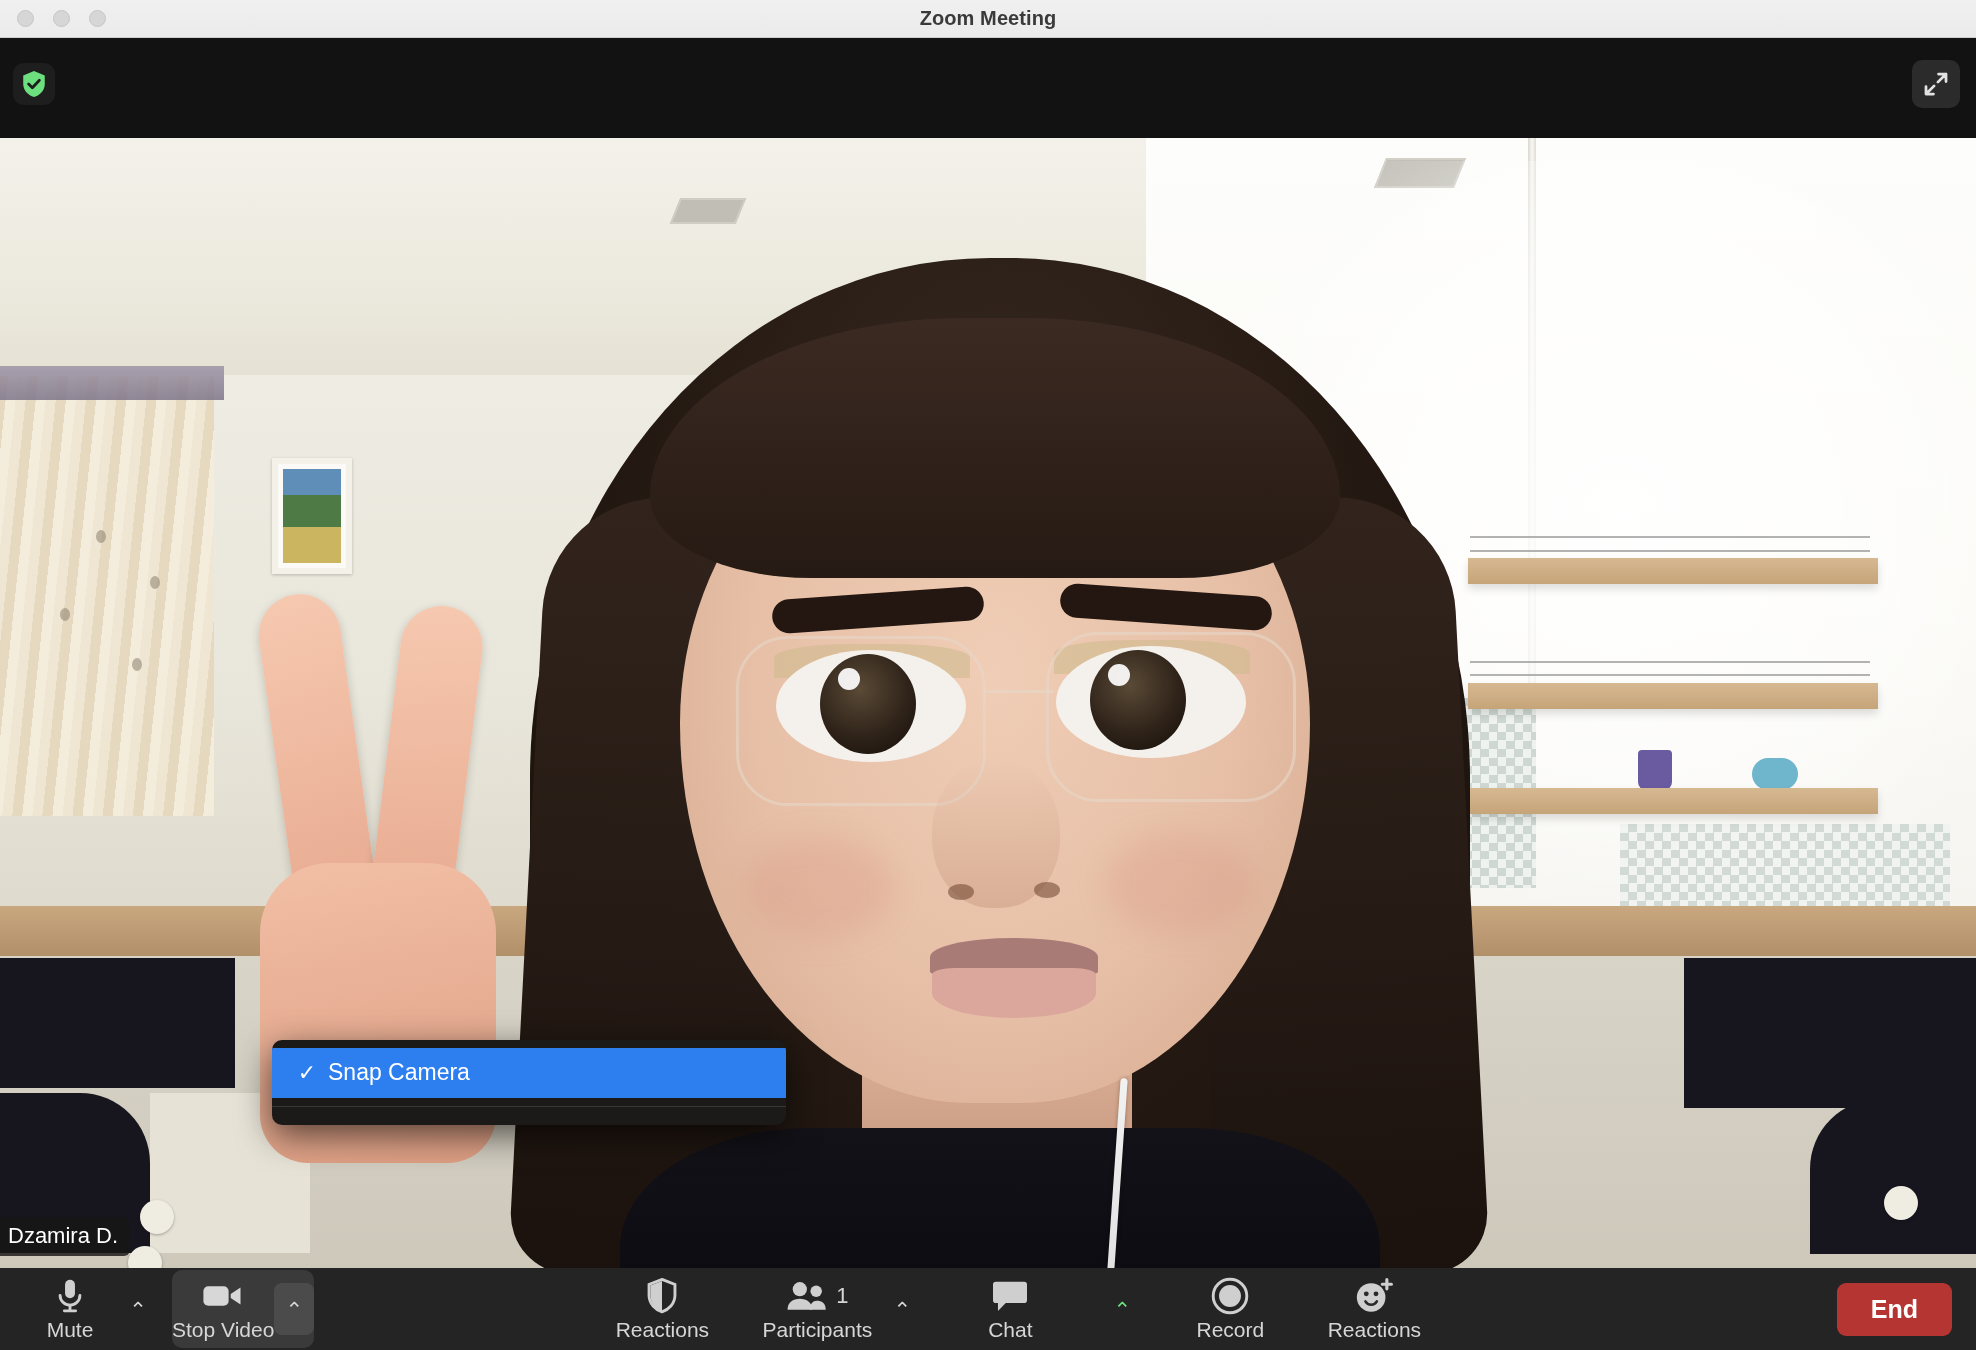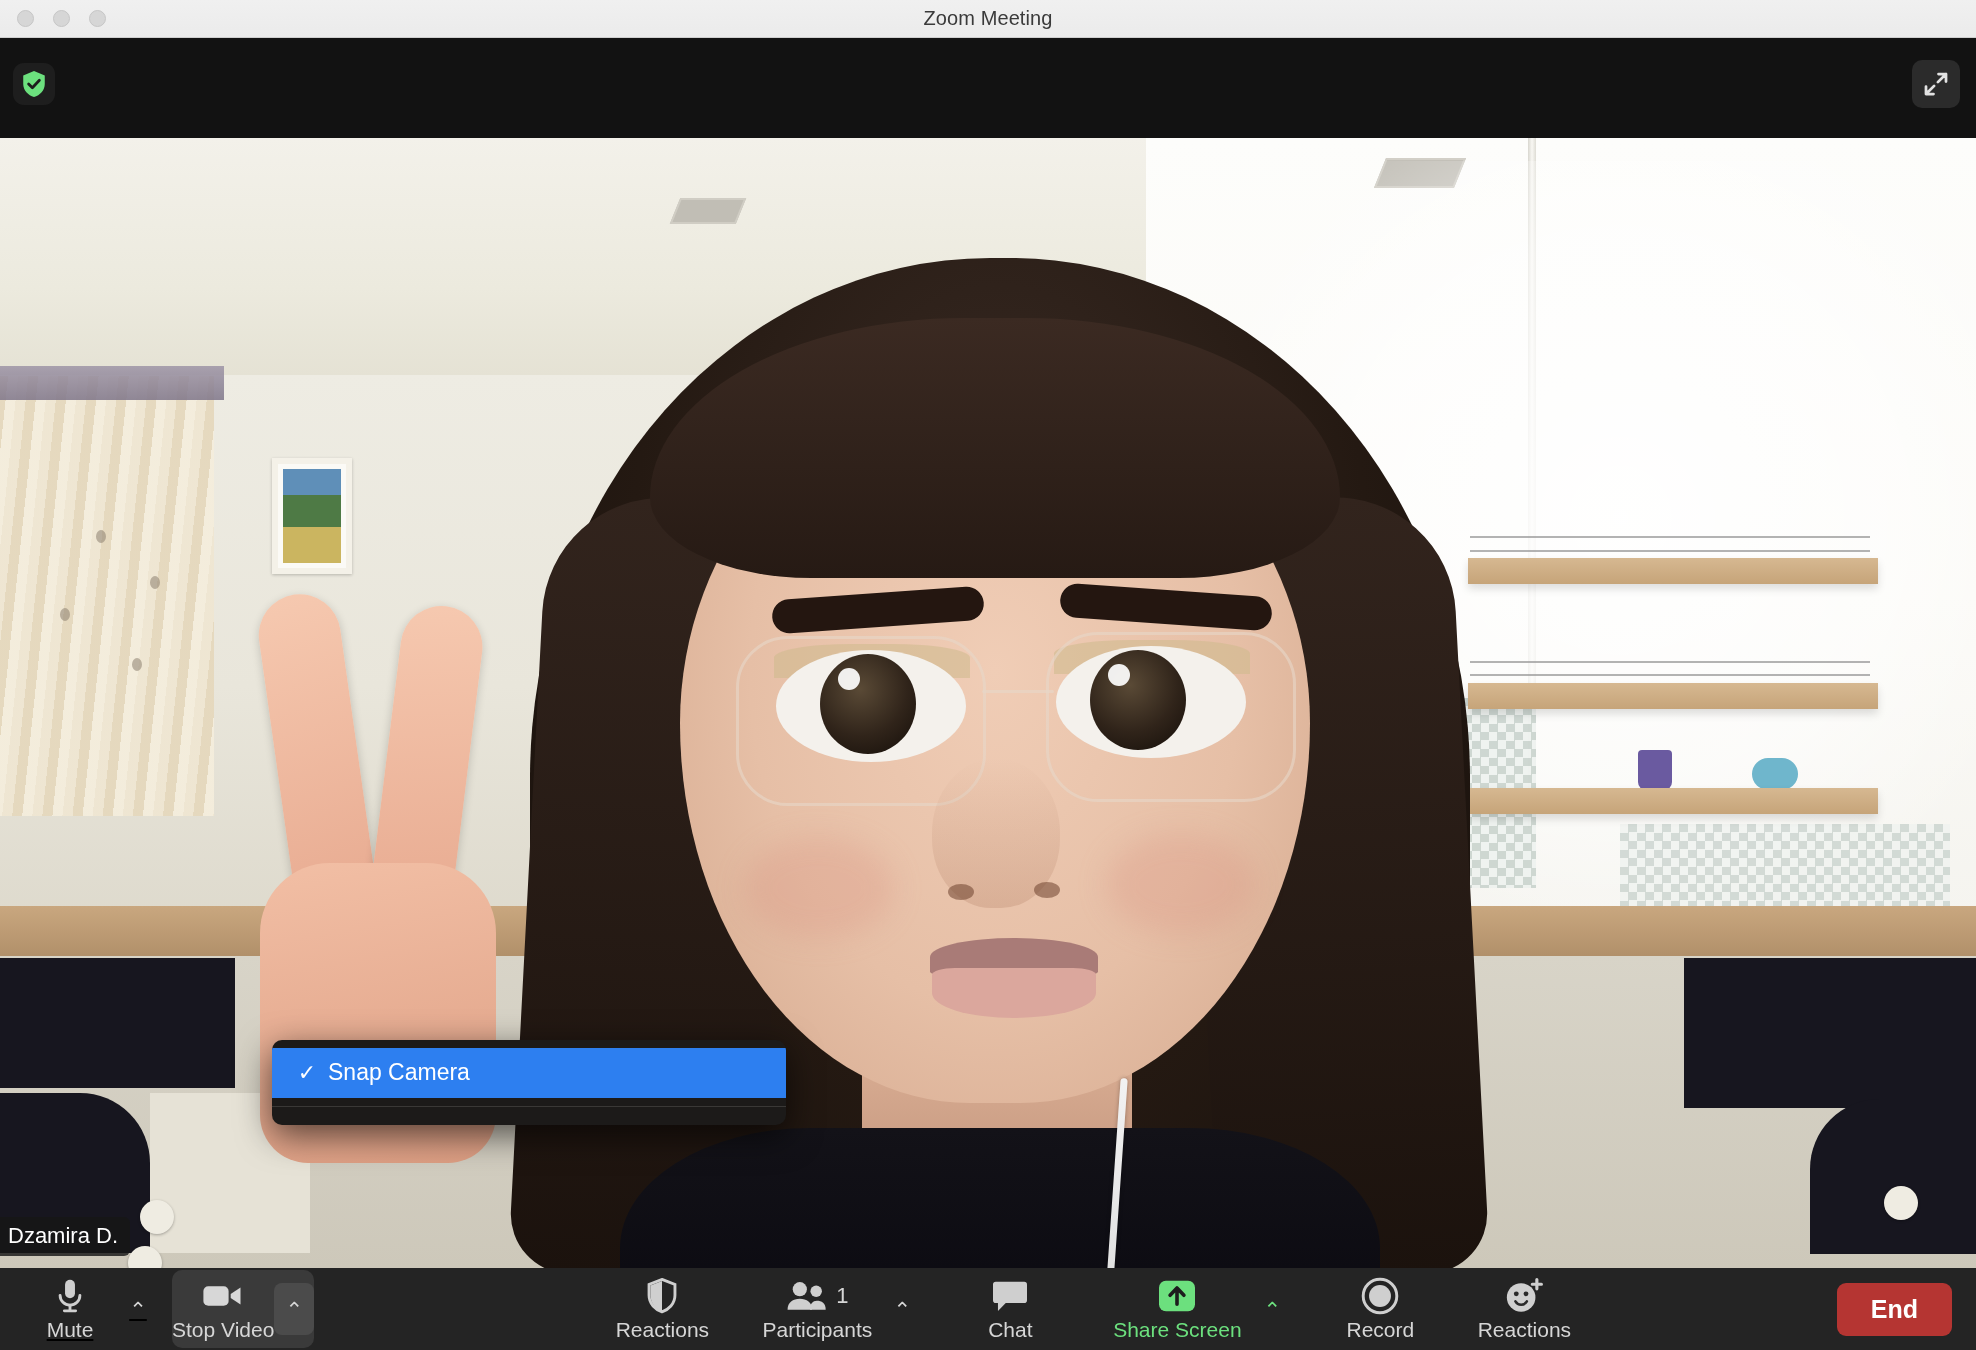--- a/index.html
+++ b/index.html
@@ -13,21 +13,21 @@
     position:absolute; left:0; top:0; width:1976px; height:38px;
     background:linear-gradient(#f0f0f0,#ebebeb);
     border-bottom:1px solid #cfcfcf;
     display:flex; align-items:center;
   }
   .traffic{ display:flex; gap:19px; padding-left:17px; }
   .tl{ width:17px; height:17px; border-radius:50%; background:#d6d6d6;
        border:1px solid #c6c6c6; }
   .title{
     position:absolute; left:0; right:0; text-align:center;
-    font-size:20px; font-weight:normal; color:#3a3a3a; letter-spacing:.1px;
+    font-size:20px; font-weight:bold; color:#3a3a3a; letter-spacing:.1px;
   }
 
   
   .topbar{
     position:absolute; left:0; top:38px; width:1976px; height:100px;
     background:#121212;
   }
   .enc-badge{
     position:absolute; left:13px; top:25px; width:42px; height:42px;
     border-radius:11px; background:#1e1e1e;
@@ -384,21 +384,21 @@
       </div>
 
       <div class="menu-sep"></div>
 
 
     </div>
   </div>
 
   <div class="toolbar">
 
-    <div class="tb-group" style="margin-left:22px;text-decoration:underline;">
+    <div class="tb-group" style="margin-left:22px;">
       <div class="tb-item">
         <div class="tb-icon">
           <svg width="34" height="38" viewBox="0 0 24 26">
             <rect x="8.5" y="1.5" width="7" height="13" rx="3.5" fill="#cfcfcf"></rect>
             <path d="M5 12.5 A7 7 0 0 0 19 12.5" stroke="#cfcfcf" stroke-width="2" fill="none" stroke-linecap="round"></path>
             <path d="M12 19.5 V23.5 M8 23.5 H16" stroke="#cfcfcf" stroke-width="2" stroke-linecap="round"></path>
           </svg>
         </div>
         <div class="tb-label">Mute</div>
       </div>
@@ -457,29 +457,20 @@
     <div class="tb-item" style="margin-left:40px;text-align:right;">
       <div class="tb-icon">
         <svg width="38" height="34" viewBox="0 0 26 24">
           <path d="M3 2 H23 A2 2 0 0 1 25 4 V15 A2 2 0 0 1 23 17 H10 L4.5 22.5 V17 H3 A2 2 0 0 1 1 15 V4 A2 2 0 0 1 3 2 Z" fill="#cfcfcf"></path>
         </svg>
       </div>
       <div class="tb-label">Chat</div>
     </div>
 
     <div class="tb-group" style="margin-left:44px;">
-      <div class="tb-item accent" style="min-width:150px;">
-        <div class="tb-icon">
-          <svg width="42" height="36" viewBox="0 0 30 26">
-            <rect x="2" y="2" width="26" height="22" rx="5" fill="#6ce07e"></rect>
-            <path d="M15 19 V8 M10 12.5 L15 7.2 L20 12.5" stroke="#1d1d1d" stroke-width="2.6" fill="none" stroke-linecap="round" stroke-linejoin="round"></path>
-          </svg>
-        </div>
-        <div class="tb-label">Share Screen</div>
-      </div>
       <div class="caret-btn">
         <span class="caret" style="color:#6ce07e;">⌃</span>
       </div>
     </div>
 
     <div class="tb-item" style="margin-left:40px;">
       <div class="tb-icon">
         <svg width="38" height="38" viewBox="0 0 26 26">
           <circle cx="13" cy="13" r="11.5" fill="none" stroke="#cfcfcf" stroke-width="2"></circle>
           <circle cx="13" cy="13" r="7.5" fill="#cfcfcf"></circle>

